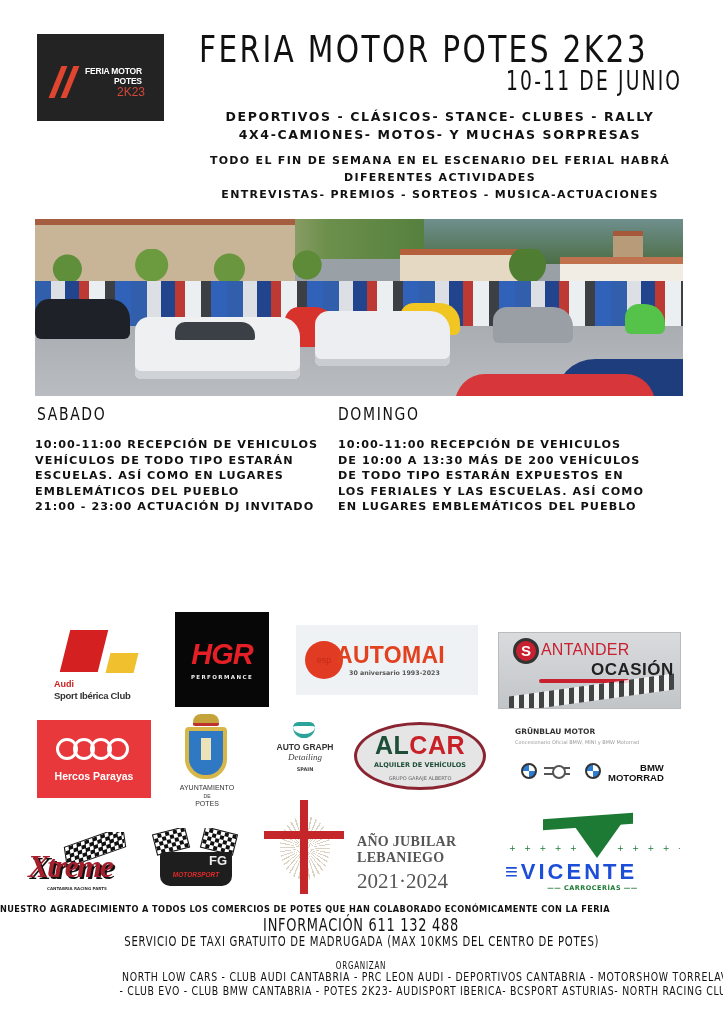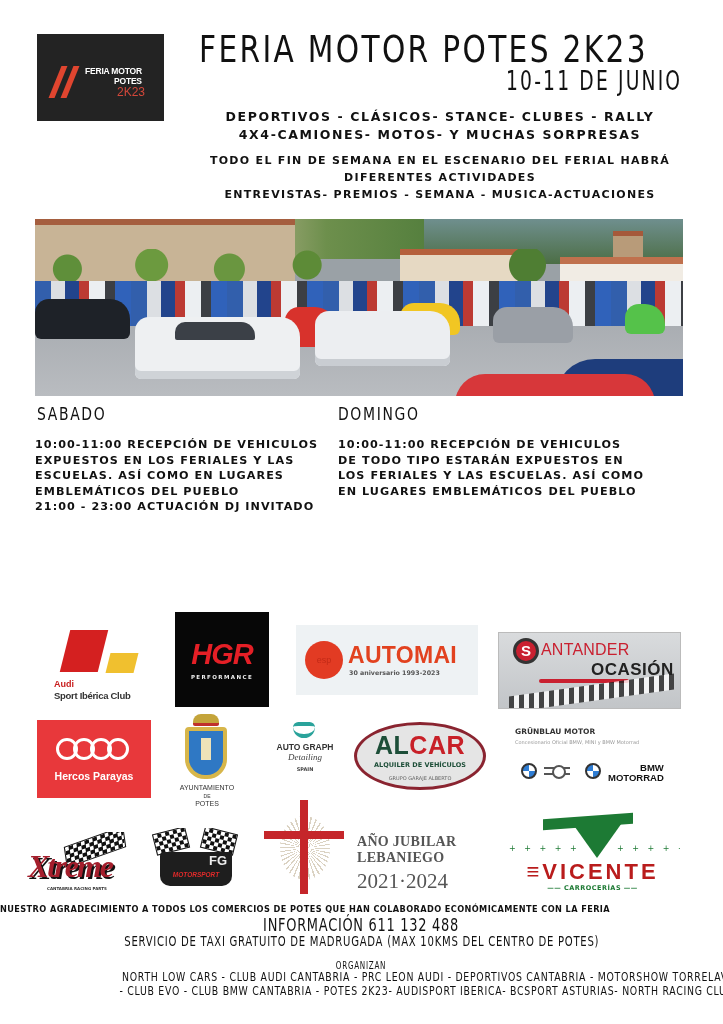--- a/index.html
+++ b/index.html
@@ -55,21 +55,21 @@
   #audi-sport .small { position: absolute; left: 58px; top: 25px; width: 28px; height: 20px; background: #f0c02f; transform: skewX(-14deg); }
   #audi-sport .t1 { position: absolute; left: 4px; top: 51px; font: bold 9px "Liberation Sans", sans-serif; color: #c81e1e; }
   #audi-sport .t2 { position: absolute; left: 4px; top: 62px; font: bold 9.5px "Liberation Sans", sans-serif; color: #333; white-space: nowrap; letter-spacing: -0.3px; }
 
   #hgr { left: 175px; top: 612px; width: 94px; height: 95px; background: #070707; }
   #hgr .t1 { position: absolute; left: 0; width: 100%; top: 26px; text-align: center; font: italic bold 29px "Liberation Sans", sans-serif; color: #e41f26; letter-spacing: -1px; }
   #hgr .t2 { position: absolute; left: 0; width: 100%; top: 62px; text-align: center; font: bold 5.5px "DejaVu Sans", sans-serif; color: #eee; letter-spacing: 1.4px; }
 
   #automai { left: 296px; top: 625px; width: 182px; height: 70px; background: #eef2f4; }
   #automai .circ { position: absolute; left: 9px; top: 16px; width: 38px; height: 38px; border-radius: 50%; background: #e23b23; color: #c32a17; font: 9px "Liberation Sans", sans-serif; text-align: center; line-height: 38px; }
-  #automai .t1 { position: absolute; left: 52px; top: 17px; font: bold 23px "Liberation Sans", sans-serif; color: #e2421f; letter-spacing: 0.3px; }
+  #automai .t1 { position: absolute; left: 40px; top: 17px; font: bold 23px "Liberation Sans", sans-serif; color: #e2421f; letter-spacing: 0.3px; }
   #automai .t2 { position: absolute; left: 53px; top: 44px; font: bold 6.3px "DejaVu Sans", sans-serif; color: #555; white-space: nowrap; }
 
   #santander { left: 498px; top: 632px; width: 183px; height: 77px; background: linear-gradient(180deg,#d9dbdd,#c2c5c8); border: 1px solid #bbb; }
   #santander .s { position: absolute; left: 14px; top: 5px; width: 26px; height: 26px; border-radius: 50%; background: #c92030; border: 3px solid #333; color: #fff; font: bold 15px "Liberation Sans", sans-serif; text-align: center; line-height: 20px; }
   #santander .t1 { position: absolute; left: 42px; top: 8px; font: 16px "Liberation Sans", sans-serif; color: #c92030; letter-spacing: 0.2px; }
   #santander .t2 { position: absolute; left: 72px; top: 27px; font: bold 17px "Liberation Sans", sans-serif; color: #222; letter-spacing: 0.5px; margin-left: 20px; }
   #santander .flag { position: absolute; left: 10px; top: 52px; width: 165px; height: 16px; background: repeating-linear-gradient(90deg,#222 0 5px,#fff 5px 10px); transform: skewY(-8deg); opacity: 0.8; }
   #santander .swoosh { position: absolute; left: 40px; top: 46px; width: 90px; height: 4px; background: #c92030; border-radius: 4px; }
 
   #hercos { left: 37px; top: 720px; width: 114px; height: 78px; background: #e8383b; }
@@ -123,21 +123,21 @@
   #jubilar .rays { position: absolute; left: 18px; top: 18px; width: 50px; height: 64px; background: repeating-conic-gradient(from 0deg at 50% 50%, #cbbfa8 0 3deg, transparent 3deg 10deg); border-radius: 50%; opacity: 0.7; }
   #jubilar .v { position: absolute; left: 38px; top: 2px; width: 8px; height: 94px; background: #c5262a; }
   #jubilar .h { position: absolute; left: 2px; top: 33px; width: 80px; height: 8px; background: #c5262a; }
   #jubilar .t1 { position: absolute; left: 95px; top: 36px; font: bold 14px "Liberation Serif", serif; color: #555; line-height: 16px; letter-spacing: 0.3px; white-space: nowrap; }
   #jubilar .t2 { position: absolute; left: 95px; top: 71px; font: 21px "Liberation Serif", serif; color: #555; white-space: nowrap; }
 
   #vicente { left: 505px; top: 808px; width: 175px; height: 88px; }
   #vicente .bar { position: absolute; left: 38px; top: 8px; width: 90px; height: 11px; background: #1d7a34; transform: skewY(-4deg); }
   #vicente .vee { position: absolute; left: 65px; top: 12px; width: 0; height: 0; border-left: 27px solid transparent; border-right: 27px solid transparent; border-top: 38px solid #1d7a34; }
   #vicente .stars { position: absolute; top: 36px; font: 8px "DejaVu Sans", sans-serif; color: #1d7a34; letter-spacing: 3px; white-space: nowrap; }
-  #vicente .t1 { position: absolute; left: 0; width: 100%; top: 51px; text-align: center; font: bold 22px "Liberation Sans", sans-serif; color: #b91c1c; letter-spacing: 3px; }
+  #vicente .t1 { position: absolute; left: 0; width: 100%; top: 51px; font: bold 22px "Liberation Sans", sans-serif; color: #1d4ed8; letter-spacing: 3px; }
   #vicente .t2 { position: absolute; left: 0; width: 100%; top: 76px; text-align: center; font: bold 6.5px "DejaVu Sans", sans-serif; color: #1d7a34; letter-spacing: 0.5px; }
 
   
   .foot-small { left: 0; width: 597px; text-align: center; font-family: "DejaVu Sans", sans-serif; font-weight: bold; font-size: 8.2px; letter-spacing: 0.4px; white-space: nowrap; }
   .foot-big { left: 0; width: 723px; text-align: center; white-space: nowrap; font-family: "DejaVu Sans", sans-serif; }
   .foot-big span { display: inline-block; transform: scaleX(0.72); transform-origin: center top; letter-spacing: 1px; }
   #info { top: 914px; font-size: 18px; }
   #taxi { top: 933px; font-size: 14px; }
   #organizan { top: 960px; font-size: 10px; }
   #org1 { top: 969px; font-size: 13px; }
@@ -157,21 +157,21 @@
 </div>
 
 <div id="main-title" class="abs title">FERIA MOTOR POTES 2K23</div>
 <div id="date-title" class="abs title">10-11 DE JUNIO</div>
 
 <div class="abs cats" style="top:109px">DEPORTIVOS - CLÁSICOS- STANCE- CLUBES - RALLY</div>
 <div class="abs cats" style="top:127px">4X4-CAMIONES- MOTOS-  Y MUCHAS SORPRESAS</div>
 
 <div class="abs acts" style="top:154px">TODO EL FIN DE SEMANA EN EL ESCENARIO  DEL FERIAL  HABRÁ</div>
 <div class="abs acts" style="top:171px">DIFERENTES ACTIVIDADES</div>
-<div class="abs acts" style="top:188px">ENTREVISTAS- PREMIOS - SEMANA - MUSICA-ACTUACIONES</div>
+<div class="abs acts" style="top:188px">ENTREVISTAS- PREMIOS - SORTEOS - MUSICA-ACTUACIONES</div>
 
 <div id="event-photo" class="abs">
   <div class="sky"></div>
   <div class="mount"></div>
   <div class="bld1"></div>
   <div class="tower"></div>
   <div class="bld2"></div>
   <div class="bld3"></div>
   <div class="trees"></div>
   <div class="lot"></div>
@@ -184,29 +184,30 @@
   <div class="car c1"></div>
   <div class="car c1w"></div>
   <div class="car c2"></div>
   <div class="car c7"></div>
   <div class="car c6"></div>
 </div>
 
 <div class="abs day-title" style="left:37px; top:404px">SABADO</div>
 <div class="abs day-body" style="left:35px; top:437px">
   <div>10:00-11:00  RECEPCIÓN DE VEHICULOS</div>
-  <div>EXPUESTOS EN LOS FERIALES Y LAS</div>
+  <div>VEHÍCULOS DE TODO TIPO  ESTARÁN</div>
   <div>ESCUELAS. ASÍ COMO EN LUGARES</div>
   <div>EMBLEMÁTICOS DEL PUEBLO</div>
   <div>21:00 - 23:00 ACTUACIÓN DJ INVITADO</div>
 </div>
 
 <div class="abs day-title" style="left:338px; top:404px">DOMINGO</div>
 <div class="abs day-body" style="left:338px; top:437px">
   <div>10:00-11:00  RECEPCIÓN DE VEHICULOS</div>
+  <div>DE 10:00 A 13:30 MÁS DE 200 VEHÍCULOS</div>
   <div>DE TODO TIPO  ESTARÁN EXPUESTOS EN</div>
   <div>LOS FERIALES Y LAS ESCUELAS. ASÍ COMO</div>
   <div>EN LUGARES EMBLEMÁTICOS DEL PUEBLO</div>
 </div>
 
 <div id="audi-sport" class="logo">
   <span class="big"></span>
   <span class="small"></span>
   <span class="t1">Audi</span>
   <span class="t2">Sport Ibérica Club</span>

